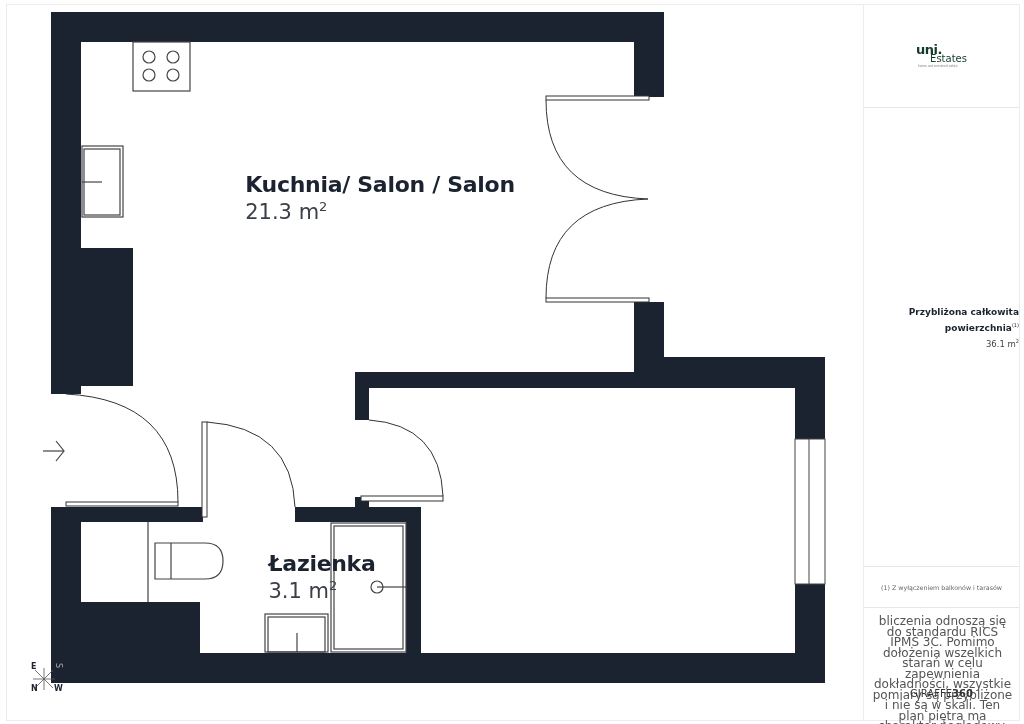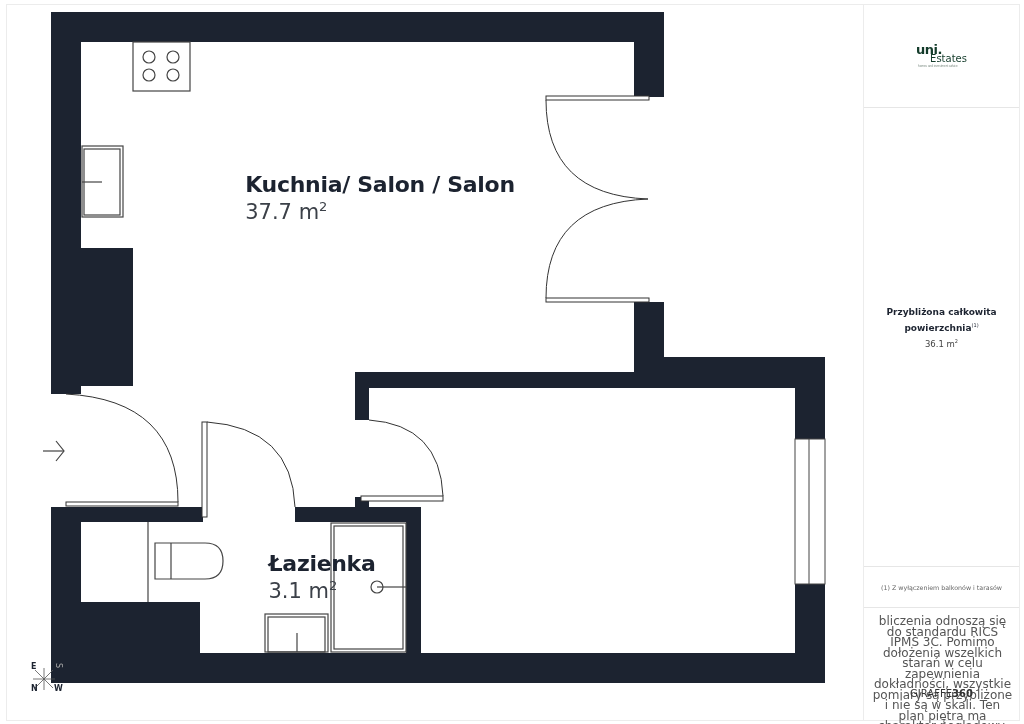--- a/index.html
+++ b/index.html
@@ -12,21 +12,21 @@
   .room-area { font-family: "DejaVu Sans", sans-serif; font-size: 21px; color: #3b4048; margin-top: 2px; }
   .room-area sup { font-size: 13px; }
   .compass { position: absolute; left: 28px; top: 660px; width: 40px; height: 40px; font-family: "DejaVu Sans", sans-serif; font-size: 8px; color: #1c2330; }
   .compass span { position: absolute; font-weight: bold; }
   .sidebar { position: absolute; left: 863px; top: 4px; width: 156px; height: 717px; border-left: 1px solid #ececec; box-sizing: border-box; }
   .sb-logo { position: absolute; left: 0; top: 0; width: 100%; height: 103px; border-bottom: 1px solid #e6e6e6; display: flex; align-items: center; justify-content: center; }
   .logo-wrap { text-align: left; line-height: 1; }
   .logo-mark { font-family: "DejaVu Sans", sans-serif; font-weight: bold; font-size: 13px; color: #133b2a; letter-spacing: -0.5px; }
   .logo-sub { font-family: "DejaVu Sans", sans-serif; font-size: 10px; color: #133b2a; margin-left: 14px; margin-top: -2px; }
   .logo-tag { font-size: 3px; color: #7a8a80; margin-left: 2px; margin-top: 1px; }
-  .sb-total { position: absolute; left: 0; top: 302px; width: 100%; text-align: center; }
+  .sb-total { position: absolute; left: 0; top: 302px; width: 100%; text-align: right; }
   .total-label { font-family: "DejaVu Sans", sans-serif; font-weight: bold; font-size: 9px; color: #1c2330; line-height: 13px; }
   .total-label sup { font-size: 5px; font-weight: normal; }
   .total-value { font-family: "DejaVu Sans", sans-serif; font-size: 8.5px; color: #444; margin-top: 3px; }
   .total-value sup { font-size: 5px; }
   .sb-footnote { position: absolute; left: 0; top: 562px; width: 100%; height: 40px; border-top: 1px solid #e6e6e6; border-bottom: 1px solid #e6e6e6; display: flex; align-items: center; justify-content: center; font-family: "DejaVu Sans", sans-serif; font-size: 6.3px; color: #666; }
   .sb-disclaimer { position: absolute; left: 8px; top: 612px; width: 141px; text-align: center; font-family: "DejaVu Sans", sans-serif; font-size: 12px; color: #555; line-height: 10.5px; }
   .sb-brand { position: absolute; left: 0; top: 684px; width: 100%; text-align: center; font-family: "DejaVu Sans", sans-serif; font-size: 10px; color: #333; }
   .sb-brand b { font-weight: bold; }
 </style>
 </head>
@@ -129,21 +129,21 @@
       <line x1="377" y1="587" x2="406" y2="587"></line>
 
       <rect x="265" y="614" width="63" height="38"></rect>
       <rect x="268" y="617" width="57" height="35"></rect>
       <line x1="297" y1="633" x2="297" y2="652"></line>
     </g>
   </svg>
 
   <div class="room-label" style="left:344px; top:172px;">
     <div class="room-name">Kuchnia/ Salon / Salon</div>
-    <div class="room-area"><span>37.7 m</span><sup>2</sup></div>
+    <div class="room-area"><span>21.3 m</span><sup>2</sup></div>
   </div>
   <div class="room-label" style="left:286px; top:551px;">
     <div class="room-name">Łazienka</div>
     <div class="room-area"><span>3.1 m</span><sup>2</sup></div>
   </div>
 
   <div class="compass">
     <svg width="40" height="40" style="position:absolute;left:0;top:0;">
       <g stroke="#555" stroke-width="0.8">
         <line x1="7" y1="10" x2="25" y2="28"></line>

